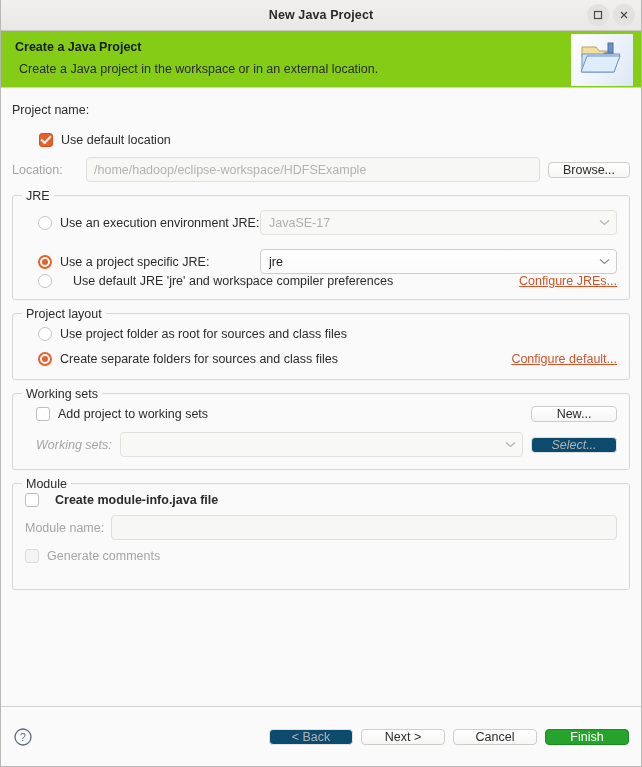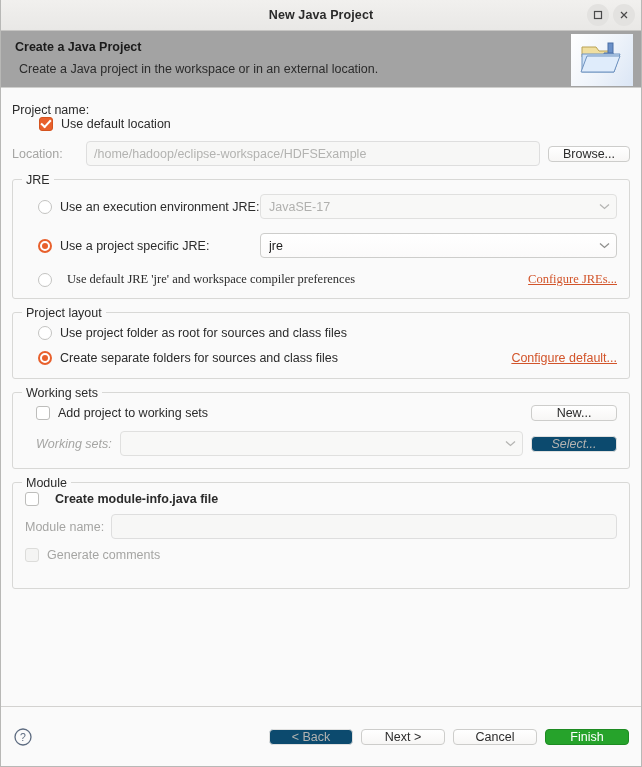--- a/index.html
+++ b/index.html
@@ -56,21 +56,21 @@
     justify-content: center;
     color: #4a4a4a;
     font-size: 12px;
     line-height: 1;
     cursor: pointer;
   }
   .tb-btn svg { display:block; }
 
   
   .header {
-    background: #a3a3a3;
+    background: #84cc16;
     border-bottom: 1px solid #cfcfcd;
     padding: 9px 14px 11px 14px;
     position: relative;
     min-height: 57px;
   }
   .header-title {
     font-size: 12.5px;
     font-weight: bold;
     color: #1b1b1b;
     margin-bottom: 8px;
@@ -300,21 +300,21 @@
       </svg>
     </div>
   </div>
 
   <div class="body">
 
     <div class="row" style="margin-top:6px;">
       <div class="lbl" style="width:74px;">Project name:</div>
     </div>
 
-    <div class="row" style="margin-top:0; gap:8px;padding-left:27px;">
+    <div class="row" style="margin-top:16px; gap:8px;padding-left:27px;">
       <div class="cb checked"></div>
       <div class="lbl">Use default location</div>
     </div>
 
     <div class="row" style="margin-top:10px; gap:8px;">
       <div class="lbl dim" style="width:66px;">Location:</div>
       <div class="field disabled">/home/hadoop/eclipse-workspace/HDFSExample</div>
       <div class="btn" style="min-width:82px;">Browse...</div>
     </div>
 
@@ -336,21 +336,21 @@
         <div class="rb selected"></div>
         <div class="lbl" style="width:192px;">Use a project specific JRE:</div>
         <div class="combo" style="flex:1;">
           <span class="cv">jre</span>
           <svg class="chev" width="11" height="7" viewBox="0 0 11 7">
               <path d="M1 1.5 L5.5 5.5 L10 1.5" stroke="#8f8f8d" stroke-width="1.3" fill="none"></path>
             </svg>
         </div>
       </div>
 
-      <div class="row" style="gap:15px; padding-left:13px; margin-top:14px;font-family:Liberation Serif, serif;">
+      <div class="row" style="gap:21px; padding-left:13px; margin-top:0;">
         <div class="rb"></div>
         <div class="lbl">Use default JRE 'jre' and workspace compiler preferences</div>
         <div class="spacer" style="flex:1;"></div>
         <div class="link">Configure JREs...</div>
       </div>
     </div>
 
     <div class="group" style="padding-top:13px; padding-bottom:13px;">
       <div class="group-title">Project layout</div>
 

